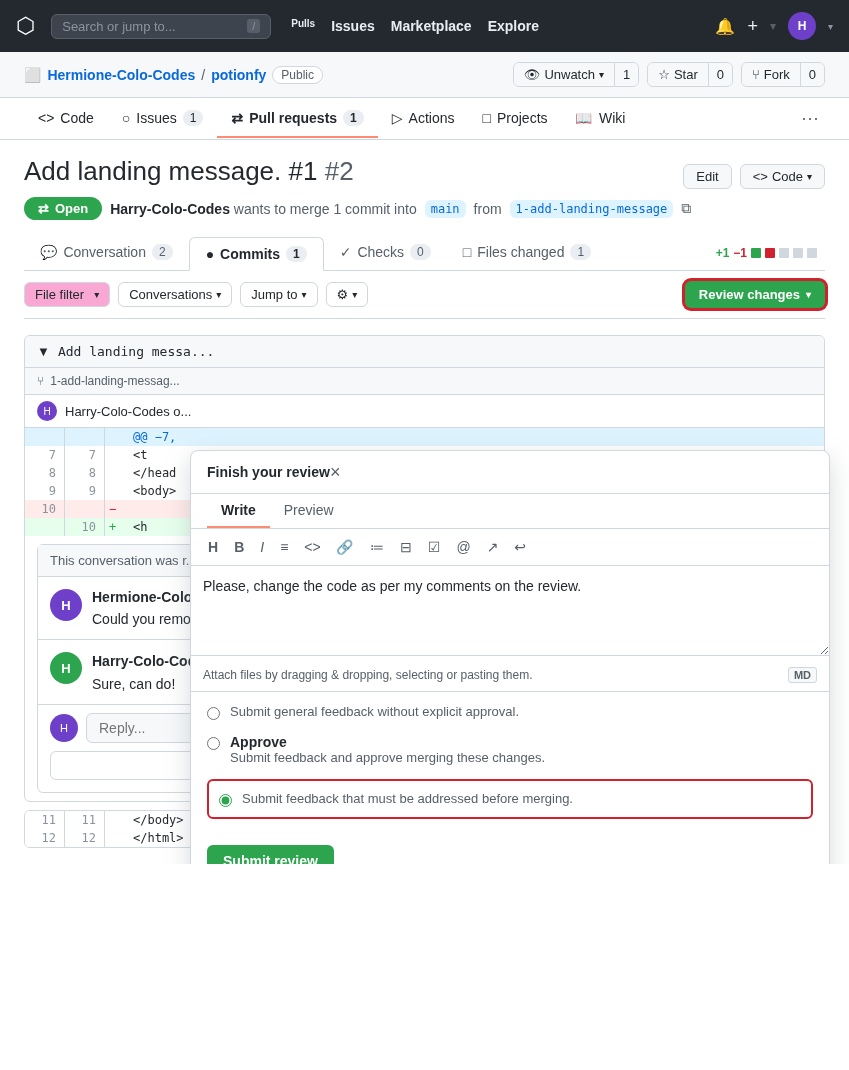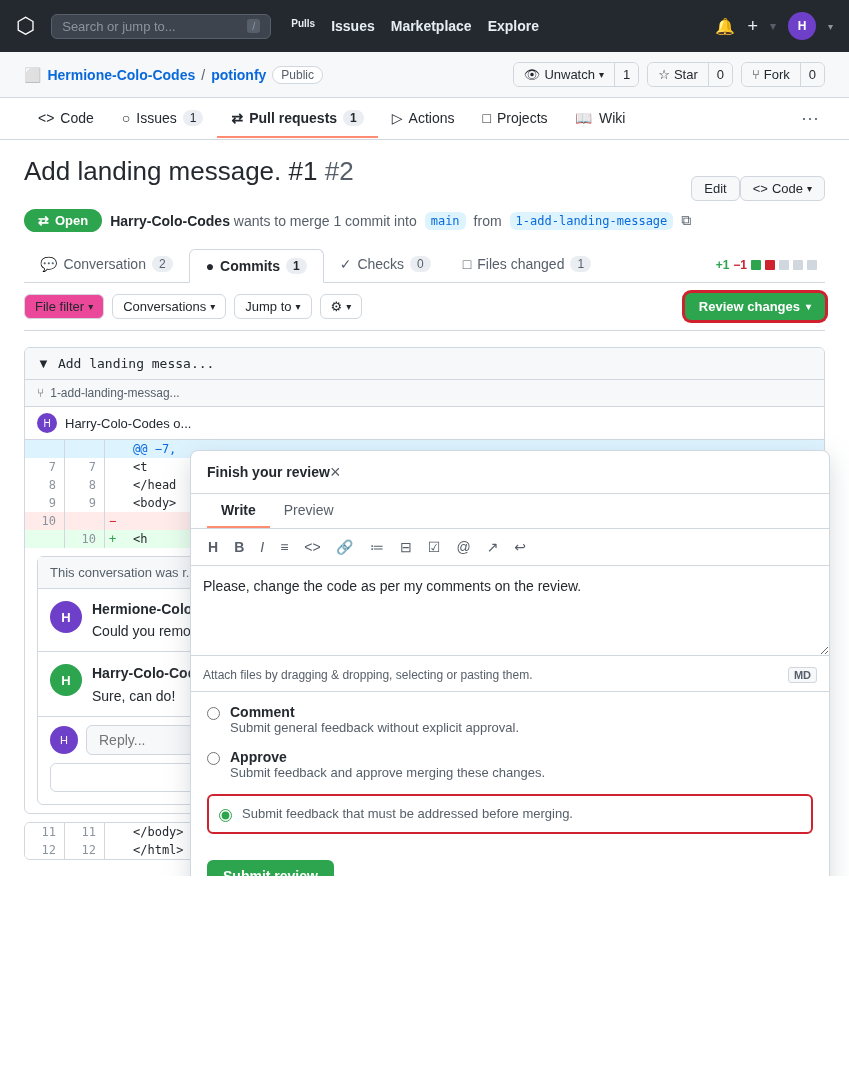--- a/index.html
+++ b/index.html
@@ -93,21 +93,21 @@
   <span style="margin-left:auto;cursor:pointer;color:#57606a;padding:10px 6px;font-size:18px;">···</span>
 </div>
 
 <div style="padding:16px 24px;position:relative;">
 
   <div style="display:flex;align-items:flex-start;justify-content:space-between;margin-bottom:8px;">
     <h1 style="font-size:26px;font-weight:400;">
       <span>Add landing message. #1</span>
       <span style="color:#57606a;font-weight:400;">#2</span>
     </h1>
-    <div style="display:flex;gap:0;margin-top:20px;flex-shrink:0;">
+    <div style="display:flex;gap:8px;margin-top:8px;flex-shrink:0;">
       <button style="border:1px solid #d0d7de;border-radius:6px;padding:4px 12px;font-size:13px;cursor:pointer;background:#f6f8fa;color:#24292f;">Edit</button>
       <button style="border:1px solid #d0d7de;border-radius:6px;padding:4px 12px;font-size:13px;cursor:pointer;background:#f6f8fa;color:#24292f;display:flex;align-items:center;gap:4px;">
         <span>&lt;&gt;</span>
         <span>Code</span>
         <span style="font-size:10px;">▾</span>
       </button>
     </div>
   </div>
 
   <div style="display:flex;align-items:center;gap:8px;font-size:14px;margin-bottom:16px;flex-wrap:wrap;">
@@ -150,21 +150,21 @@
       <span style="color:#cf222e;font-weight:600;">−1</span>
       <span style="width:10px;height:10px;background:#2da44e;display:inline-block;border-radius:1px;"></span>
       <span style="width:10px;height:10px;background:#cf222e;display:inline-block;border-radius:1px;"></span>
       <span style="width:10px;height:10px;background:#d0d7de;display:inline-block;border-radius:1px;"></span>
       <span style="width:10px;height:10px;background:#d0d7de;display:inline-block;border-radius:1px;"></span>
       <span style="width:10px;height:10px;background:#d0d7de;display:inline-block;border-radius:1px;"></span>
     </div>
   </div>
 
   <div style="display:flex;align-items:center;gap:8px;padding:10px 0;border-bottom:1px solid #d0d7de;">
-    <button style="display:flex;align-items:center;gap:4px;border:1px solid #d0d7de;border-radius:6px;padding:4px 10px;font-size:13px;cursor:pointer;background:#ec4899;color:#24292f;">
+    <button style="display:flex;align-items:center;gap:10px;border:1px solid #d0d7de;border-radius:6px;padding:4px 10px;font-size:13px;cursor:pointer;background:#f9a8d4;color:#24292f;">
       <span>File filter</span>
       <span style="font-size:10px;">▾</span>
     </button>
     <button style="display:flex;align-items:center;gap:4px;border:1px solid #d0d7de;border-radius:6px;padding:4px 10px;font-size:13px;cursor:pointer;background:#fff;color:#24292f;">
       <span>Conversations</span>
       <span style="font-size:10px;">▾</span>
     </button>
     <button style="display:flex;align-items:center;gap:4px;border:1px solid #d0d7de;border-radius:6px;padding:4px 10px;font-size:13px;cursor:pointer;background:#fff;color:#24292f;">
       <span>Jump to</span>
       <span style="font-size:10px;">▾</span>
@@ -322,21 +322,20 @@
     <div style="padding:8px 12px;font-size:12px;color:#57606a;border-bottom:1px solid #d0d7de;display:flex;justify-content:space-between;align-items:center;">
       <span>Attach files by dragging &amp; dropping, selecting or pasting them.</span>
       <span style="background:#f6f8fa;border:1px solid #d0d7de;border-radius:3px;padding:1px 5px;font-size:11px;font-weight:600;">MD</span>
     </div>
     
     <div style="padding:12px 16px;">
 
       <div style="display:flex;align-items:flex-start;gap:10px;margin-bottom:14px;">
         <input type="radio" name="review-type" style="margin-top: 3px;">
         <div>
-          <div style="font-weight:600;font-size:14px;">Comment</div>
           <div style="font-size:13px;color:#57606a;">Submit general feedback without explicit approval.</div>
         </div>
       </div>
 
       <div style="display:flex;align-items:flex-start;gap:10px;margin-bottom:14px;">
         <input type="radio" name="review-type" style="margin-top: 3px;">
         <div>
           <div style="font-weight:600;font-size:14px;">Approve</div>
           <div style="font-size:13px;color:#57606a;">Submit feedback and approve merging these changes.</div>
         </div>

